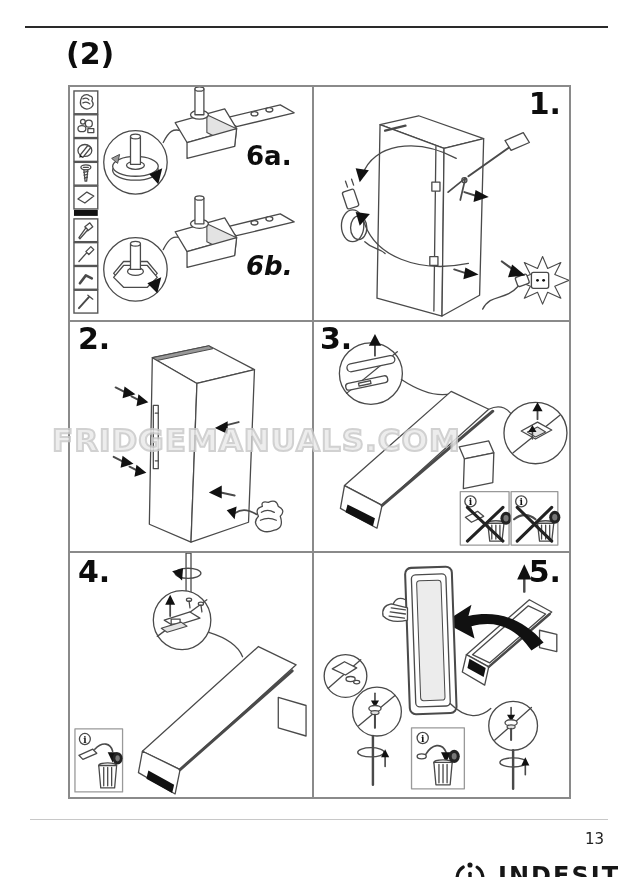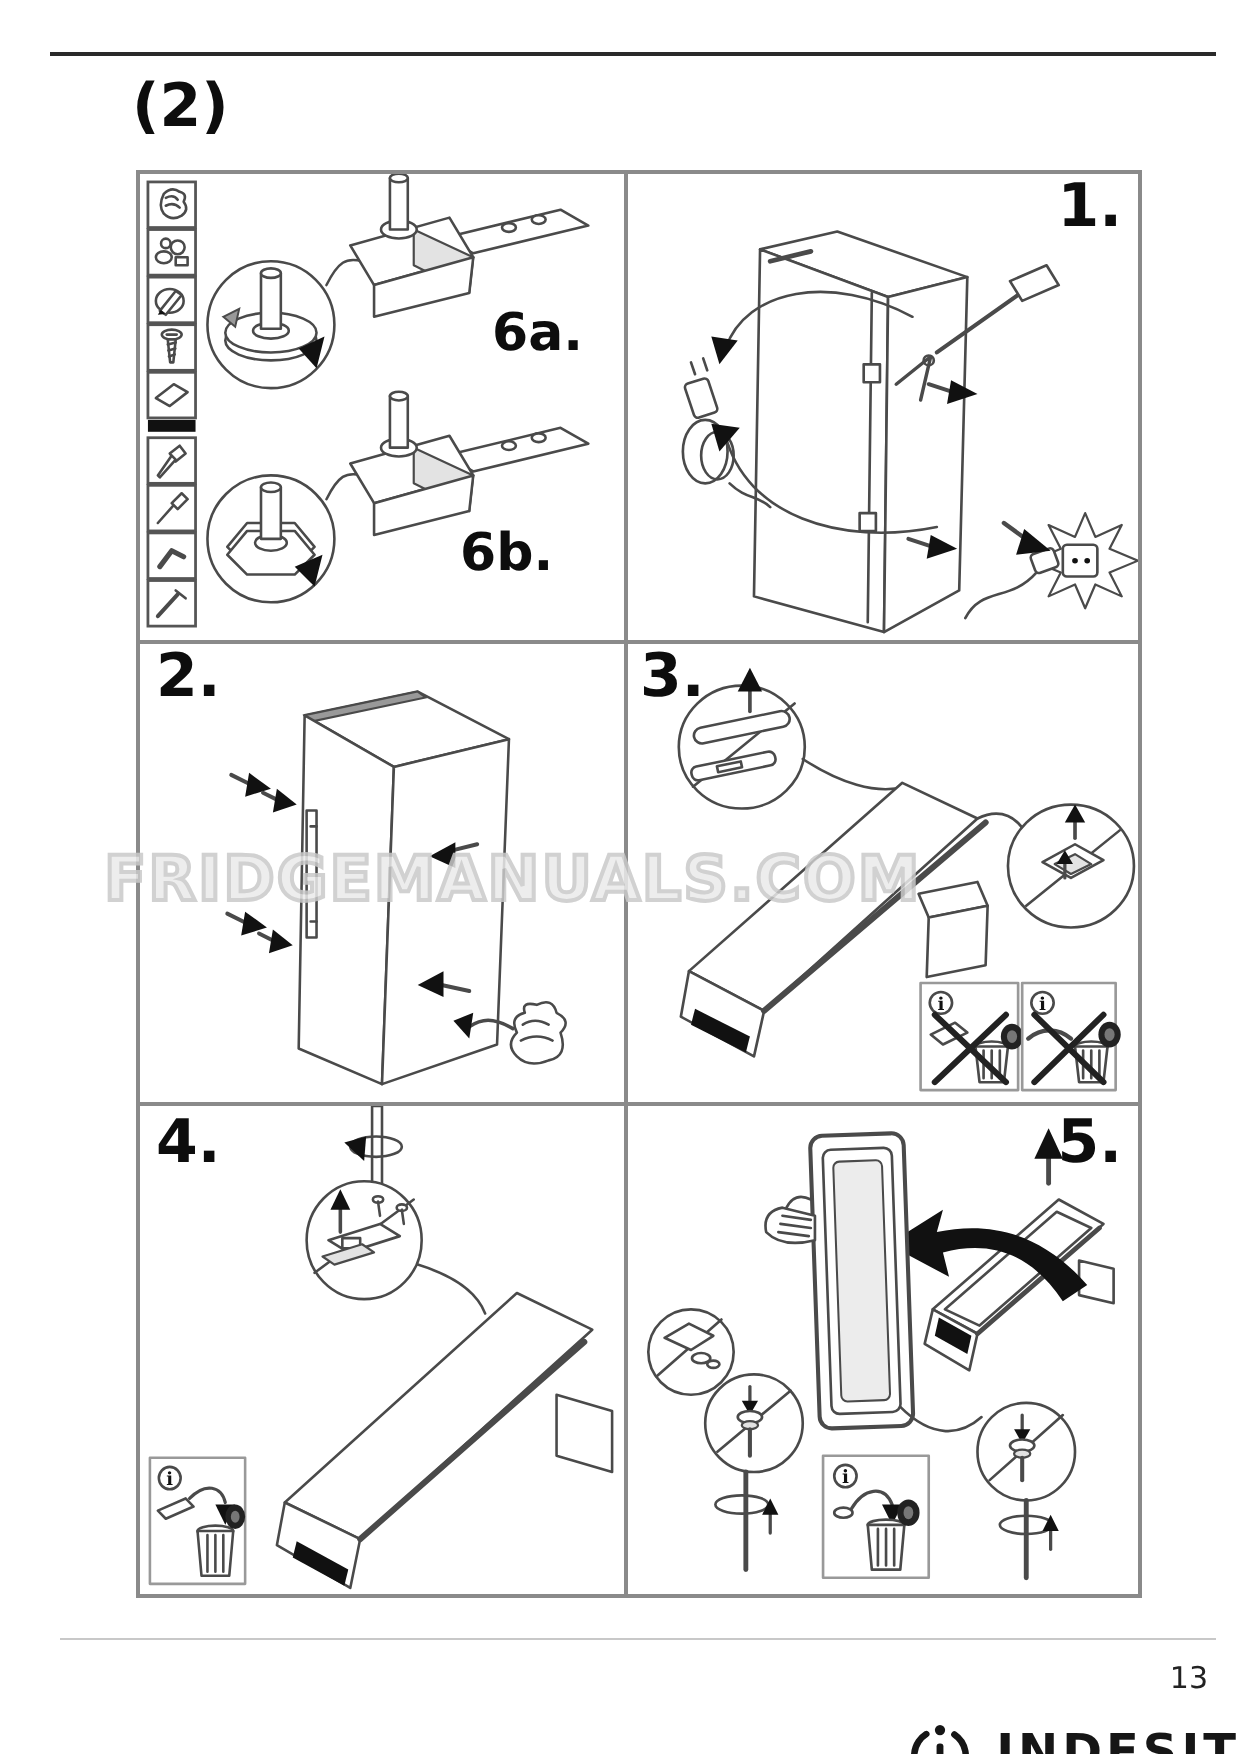--- a/index.html
+++ b/index.html
@@ -10,21 +10,21 @@
   body{background:#ffffff;font-family:"DejaVu Sans","Liberation Sans",sans-serif;}
   .page{position:relative;width:620px;height:877px;background:#fff;overflow:hidden;}
   .top-rule{position:absolute;left:25px;top:26px;width:583px;height:2px;background:#2a2a2a;}
   .figure-label{position:absolute;left:66px;top:36px;font-size:30px;font-weight:bold;color:var(--text);letter-spacing:0;}
   .grid{position:absolute;left:68px;top:85px;width:499px;height:710px;border:2px solid var(--border);
         display:grid;grid-template-columns:244px 1fr;grid-template-rows:235px 231px 1fr;background:#fff;}
   .cell{position:relative;overflow:hidden;background:#fff;}
   .br{border-right:2px solid var(--border);}
   .bb{border-bottom:2px solid var(--border);}
   .step-label{position:absolute;font-size:30px;font-weight:bold;color:var(--text);line-height:1;z-index:3;}
-  .hinge-label{position:absolute;font-size:26px;font-weight:bold;color:var(--text);line-height:1;z-index:3;margin-top:11px;}
+  .hinge-label{position:absolute;font-size:26px;font-weight:bold;color:var(--text);line-height:1;z-index:3;}
   .art{position:absolute;left:0;top:0;width:100%;height:100%;color:var(--ink);}
   svg{display:block;}
   .ln{stroke:currentColor;fill:none;stroke-width:1.3;stroke-linejoin:round;stroke-linecap:round;}
   .fw{stroke:currentColor;fill:#ffffff;stroke-width:1.3;stroke-linejoin:round;}
   .sh{stroke:currentColor;fill:var(--shade);stroke-width:1.1;stroke-linejoin:round;}
   .bk{fill:var(--ink-strong);stroke:none;}
   .gr{fill:#999999;stroke:currentColor;stroke-width:1;}
   .toolbox{stroke:#555;fill:#fff;stroke-width:1.4;}
   .info-i{font-size:9px;font-weight:bold;fill:var(--ink-strong);font-family:"DejaVu Serif",serif;}
   .watermark{position:absolute;left:52px;top:422px;width:568px;height:52px;overflow:hidden;white-space:nowrap;
@@ -40,21 +40,21 @@
 
 <div class="page">
 
   <div class="top-rule"></div>
   <div class="figure-label">(2)</div>
 
   <div class="grid">
 
     <div class="cell br bb">
       <div class="hinge-label" style="left:176px;top:56px;">6a.</div>
-      <div class="hinge-label" style="left:160px;top:166px;">6b.</div>
+      <div class="hinge-label" style="left:176px;top:166px;font-style:italic;">6b.</div>
       <svg class="art" viewBox="0 0 244 235" preserveAspectRatio="none">
 
         <g>
           <g transform="translate(4,4)">
             <rect class="toolbox" width="24" height="23"></rect>
             <path class="ln" d="M8,6 Q12,2 16,5 Q20,6 18,10 Q21,14 17,17 Q12,20 8,16 Q5,12 8,6 Z"></path>
             <path class="ln" d="M9,8 Q13,6 15,9 M9,12 Q13,10 16,13"></path>
           </g>
           <g transform="translate(4,28)">
             <rect class="toolbox" width="24" height="23"></rect>

